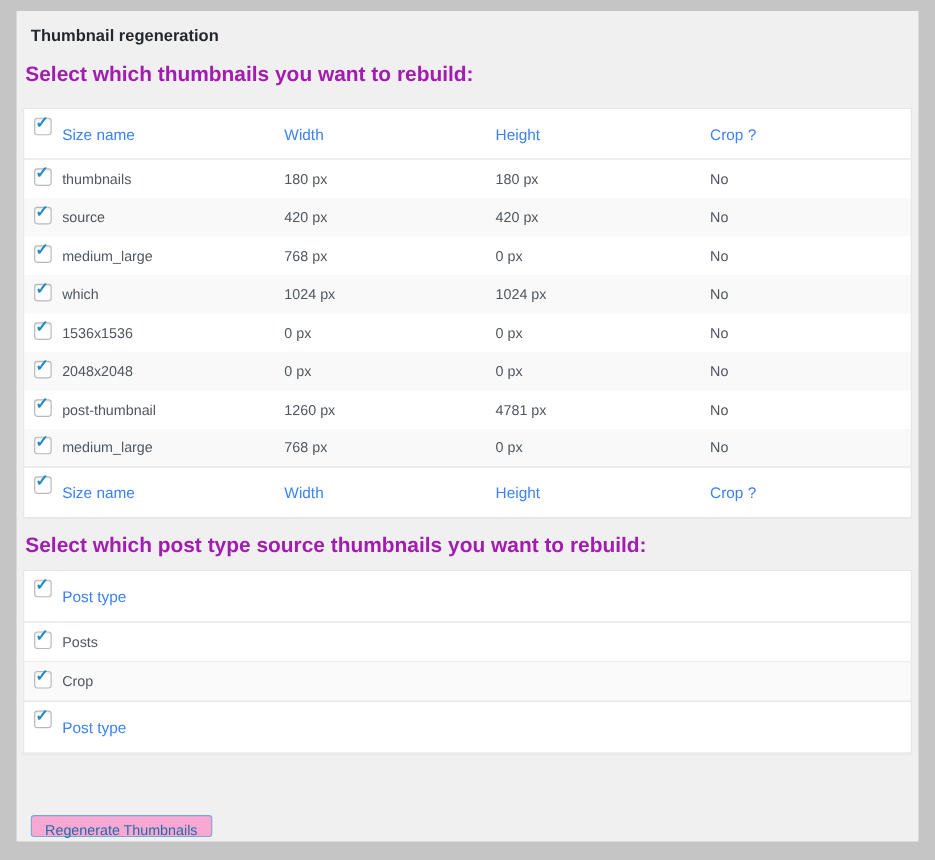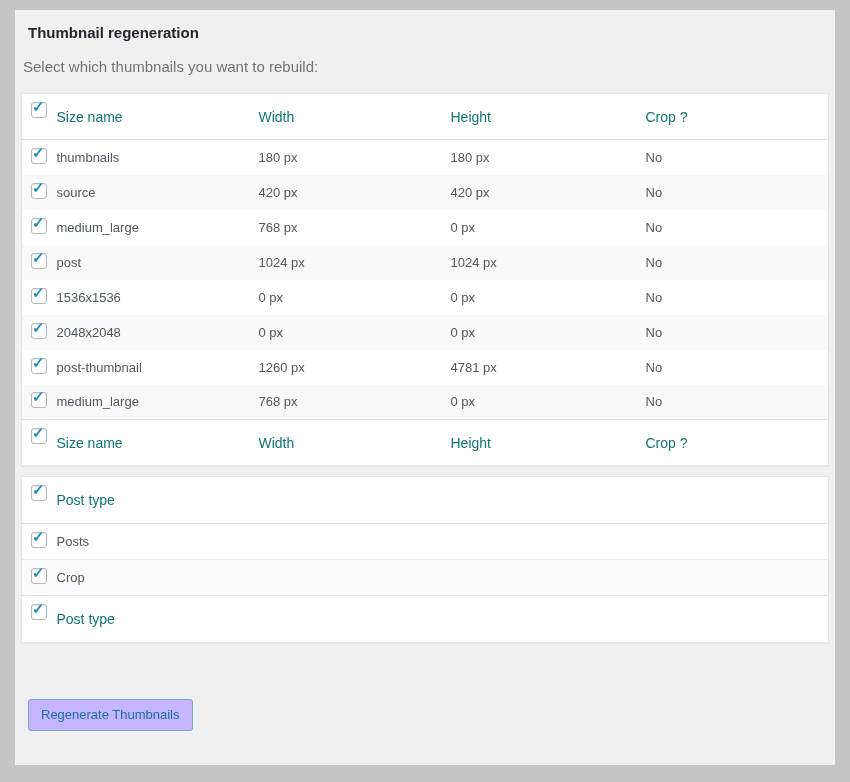--- a/index.html
+++ b/index.html
@@ -21,44 +21,44 @@
     padding: 12px 6px 0 6px;
   }
   h3.page-title {
     margin: 2px 0 0 7px;
     font-size: 15px;
     font-weight: 700;
     color: #23282d;
   }
   p.section-label {
     margin: 15px 0 0 2px;
-    font-size: 15px;
-    font-weight: 400;
-    color: #737373;
+    font-size: 19px;
+    font-weight: 700;
+    color: #a21caf;
   }
   p.section-label.first { margin-top: 17px; }
   table.wp-table {
     width: 100%;
     border-collapse: collapse;
     background: #fff;
     border: 1px solid #e5e5e5;
     box-shadow: 0 1px 1px rgba(0,0,0,.04);
     table-layout: fixed;
   }
   table.sizes { margin-top: 18px; }
   table.ptypes { margin-top: 10px; }
   th, td {
     text-align: left;
     font-weight: normal;
     padding: 0 8px 0 0;
     vertical-align: middle;
     font-size: 13px;
     color: #50575e;
   }
-  thead th, tfoot th { color: #0f766e; font-size: 14px; }
+  thead th, tfoot th { color: #3b82f6; font-size: 14px; }
   thead tr, tfoot tr { height: 46px; }
   table.ptypes thead tr, table.ptypes tfoot tr { height: 47px; }
   tbody tr { height: 35px; }
   table.ptypes tbody tr { height: 36px; }
   thead th, thead td { border-bottom: 1px solid #e1e1e1; }
   tfoot th, tfoot td { border-top: 1px solid #e1e1e1; }
   table.sizes tbody tr:nth-child(even) { background: #f9f9f9; }
   table.ptypes tbody tr:nth-child(even) { background: #fafafa; }
   table.ptypes tbody tr + tr td { border-top: 1px solid #ececec; }
   td.check, th.check { width: 35px; padding: 0 0 0 9px; }
@@ -79,23 +79,23 @@
     position: absolute;
     top: -4px; left: 0;
     font-size: 15px;
     font-weight: bold;
     color: #1e8cbe;
     line-height: 1;
   }
   .regen-btn {
     display: inline-block;
     margin: 56px 0 0 7px;
-    height: 32px;
+    height: 20px;
     padding: 0 12px;
-    background: #c4b5fd;
+    background: #f9a8d4;
     border: 1px solid #7ba7cf;
     border-radius: 3px;
     color: #1d6da6;
     font-size: 13px;
     font-family: "Liberation Sans", sans-serif;
     line-height: 26px;
     cursor: pointer;
   }
 </style>
 </head>
@@ -141,21 +141,21 @@
       </tr>
       <tr>
         <td class="check"><span class="cb"><span class="mark">✓</span></span></td>
         <td>medium_large</td>
         <td>768 px</td>
         <td>0 px</td>
         <td>No</td>
       </tr>
       <tr>
         <td class="check"><span class="cb"><span class="mark">✓</span></span></td>
-        <td>post</td>
+        <td>which</td>
         <td>1024 px</td>
         <td>1024 px</td>
         <td>No</td>
       </tr>
       <tr>
         <td class="check"><span class="cb"><span class="mark">✓</span></span></td>
         <td>1536x1536</td>
         <td>0 px</td>
         <td>0 px</td>
         <td>No</td>
@@ -186,20 +186,21 @@
       <tr>
         <td class="check"><span class="cb"><span class="mark">✓</span></span></td>
         <th>Size name</th>
         <th>Width</th>
         <th>Height</th>
         <th>Crop ?</th>
       </tr>
     </tfoot>
   </table>
 
+  <p class="section-label">Select which post type source thumbnails you want to rebuild:</p>
 
   <table class="wp-table ptypes">
     <colgroup>
         <col style="width:35px">
         <col>
       </colgroup>
     <thead>
       <tr>
         <td class="check"><span class="cb"><span class="mark">✓</span></span></td>
         <th>Post type</th>

